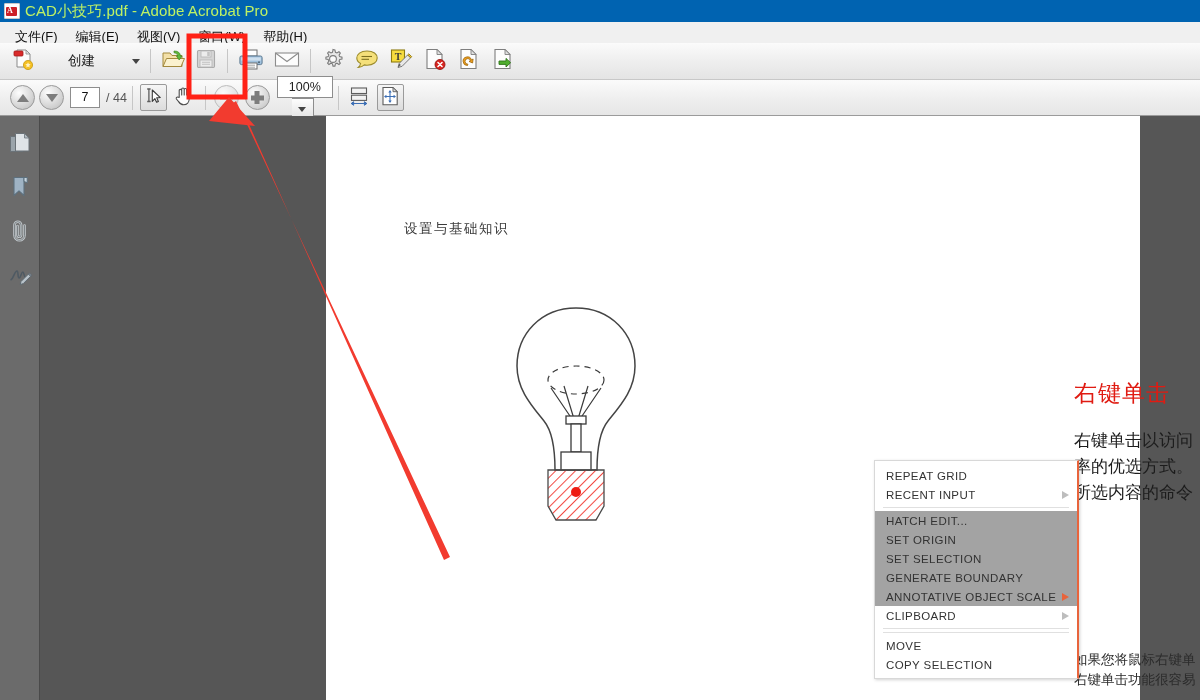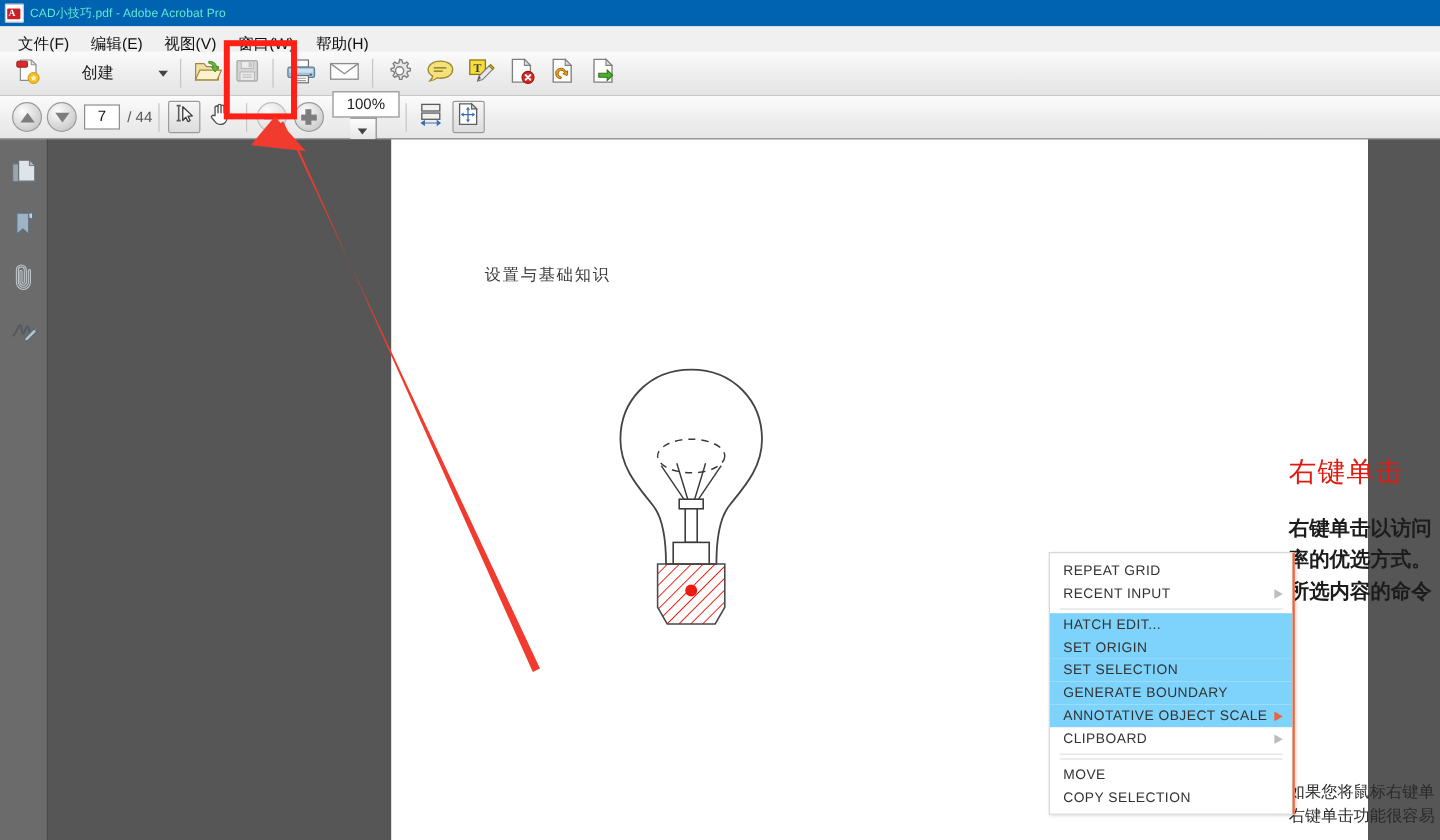--- a/index.html
+++ b/index.html
@@ -7,23 +7,23 @@
     width: 1200px; height: 700px;
     overflow: hidden;
     font-family: "Liberation Sans", sans-serif;
     background: #fff;
   }
   #app { position: relative; width: 1200px; height: 700px; overflow: hidden; }
 
   
   .titlebar {
     position: absolute; left: 0; top: 0; width: 1200px; height: 22px;
-    background: #0063b1; color: #5eead4;
+    background: #0063b1; color: #bef264;
     display: flex; align-items: center; padding-left: 4px;
-    font-size: 10px;
+    font-size: 15px;
   }
   .title-logo {
     width: 16px; height: 16px; margin-right: 5px; position: relative;
     background: #fff; border: 1px solid #c9c9c9; border-radius: 1px;
     flex: 0 0 auto;
   }
   .title-logo::before {
     content: ""; position: absolute; left: 1px; top: 3px;
     width: 11px; height: 9px; background: #cc2027; border-radius: 1px;
   }
@@ -166,21 +166,21 @@
     font-size: 13.5px; color: #3a3a3a; letter-spacing: 1.5px; white-space: nowrap;
   }
 
   
   .rc-title {
     position: absolute; left: 748px; top: 262px;
     font-size: 23px; color: #e01b12; white-space: nowrap; letter-spacing: 1px;
   }
   .rc-body {
     position: absolute; left: 748px; top: 312px;
-    font-size: 17px; font-weight: bold; color: #1c1c1c;
+    font-size: 17px; font-weight: normal; color: #1c1c1c;
     line-height: 26px; white-space: nowrap;
   }
   .rc-foot {
     position: absolute; left: 748px; top: 534px;
     font-size: 13.5px; color: #2b2b2b; line-height: 20px; white-space: nowrap;
   }
 
   
   .ctxmenu {
     position: absolute; left: 548px; top: 344px; width: 205px;
@@ -189,21 +189,21 @@
     border-right: 2px solid #e8643c;
     box-shadow: 1px 1px 3px rgba(0,0,0,0.18);
     font-size: 11.5px; color: #333; padding-top: 5px; padding-bottom: 4px;
     overflow: hidden;
   }
   .ctx-item {
     height: 19px; display: flex; align-items: center;
     padding: 0 8px 0 11px; letter-spacing: 0.4px; cursor: default;
     position: relative; white-space: nowrap;
   }
-  .ctx-item.hl { background: #7dd3fc; }
+  .ctx-item.hl { background: #a3a3a3; }
   .ctx-item .lbl { flex: 1 1 auto; }
   .ctx-group-sep { height: 1px; background: #e0e0e0; margin: 3px 8px; }
   .sub-arrow {
     width: 0; height: 0; border-top: 4.5px solid transparent;
     border-bottom: 4.5px solid transparent; border-left: 7px solid #bdbdbd;
     flex: 0 0 auto;
   }
   .ctx-item.hl .sub-arrow { border-left-color: #e8643c; }
 
   

